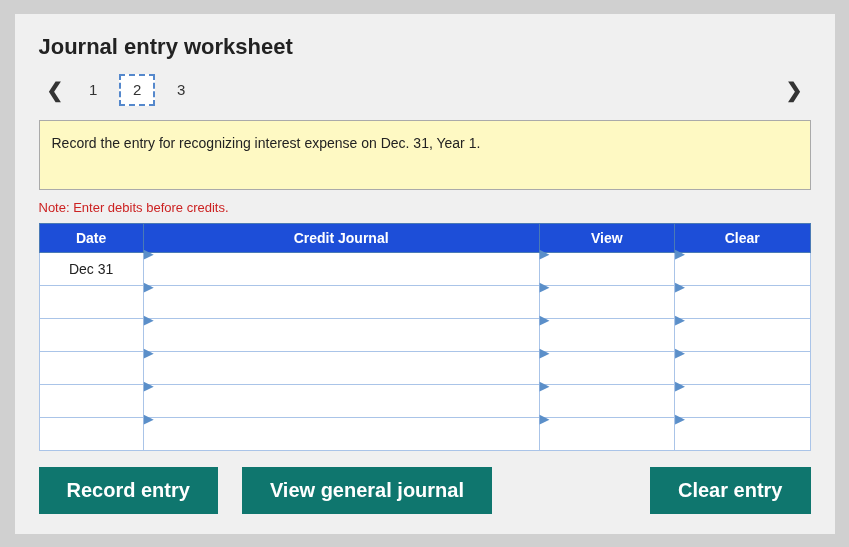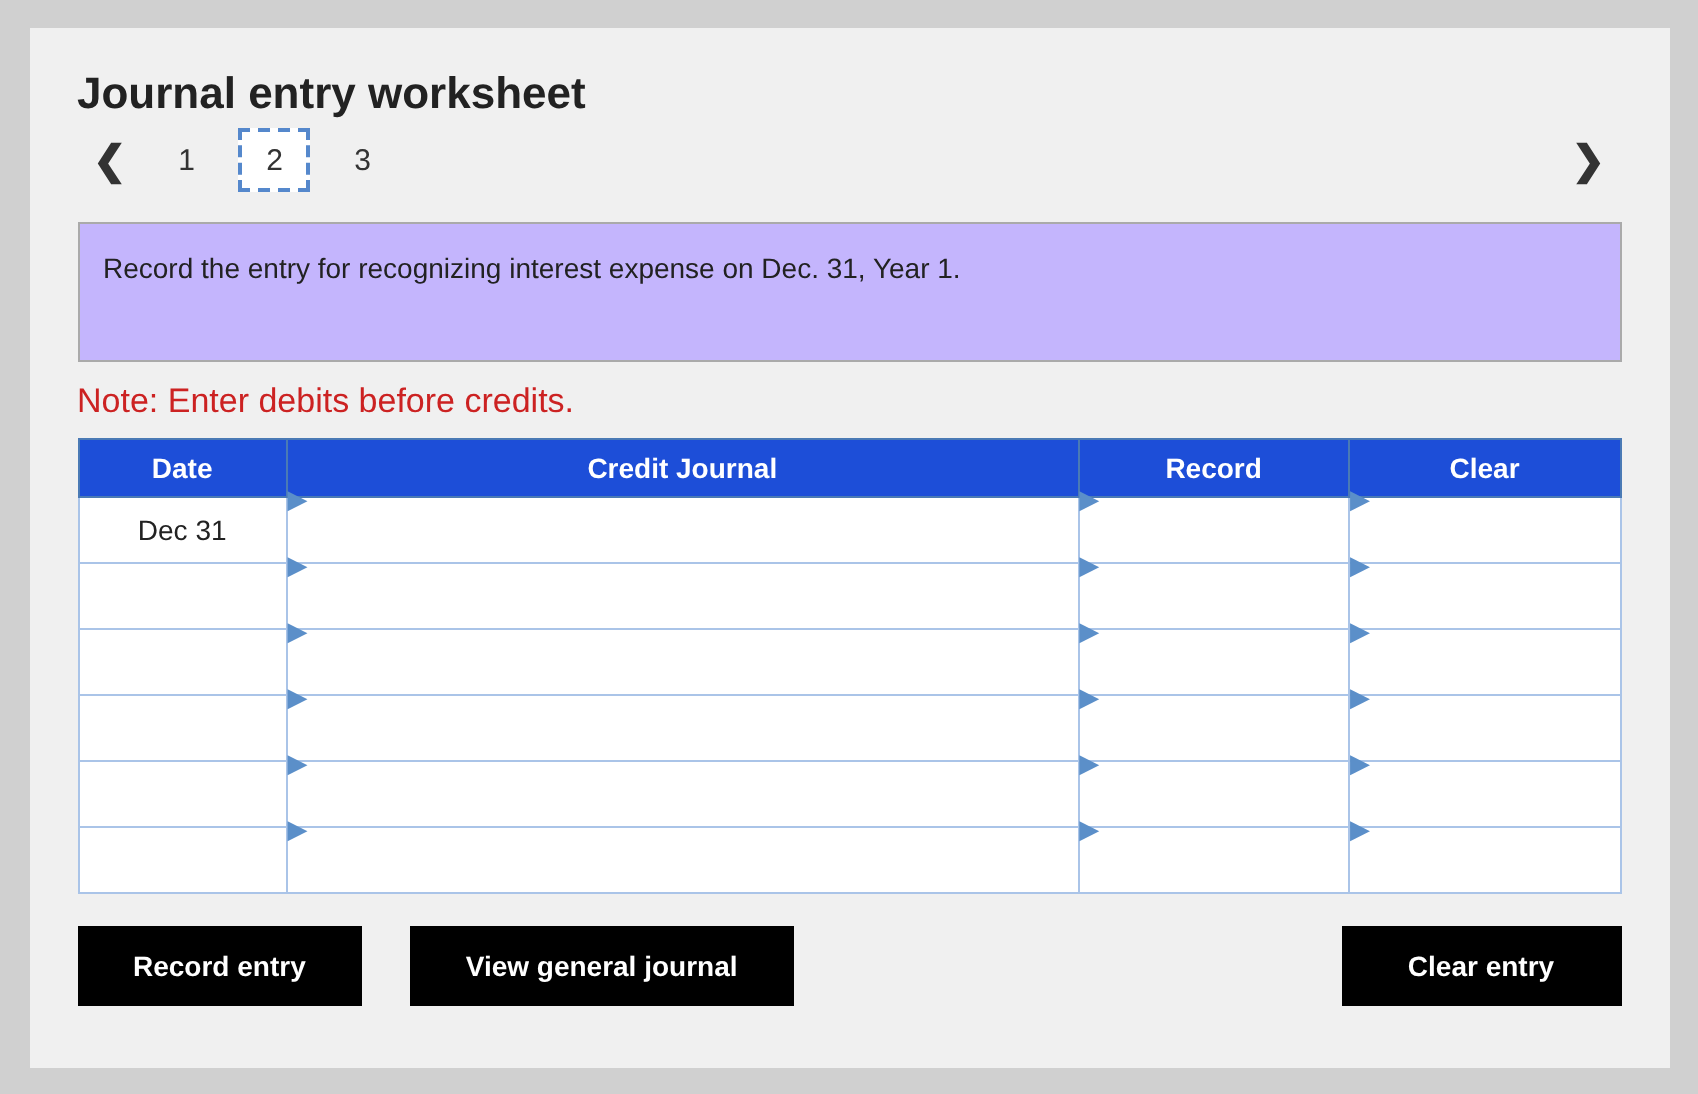--- a/index.html
+++ b/index.html
@@ -16,21 +16,21 @@
     .container {
       background: #f0f0f0;
       width: 820px;
       min-height: 520px;
       padding: 20px 24px 20px 24px;
       position: relative;
     }
     .title {
       font-size: 22px;
       font-weight: bold;
-      margin-bottom: 4px;
+      margin-bottom: 14px;
       color: #222;
     }
     .nav-row {
       display: flex;
       align-items: center;
       gap: 0;
       margin-bottom: 14px;
     }
     .nav-arrow {
       font-size: 20px;
@@ -53,30 +53,30 @@
     }
     .tab-num.active {
       border: 2px dashed #5588cc;
       background: #fff;
     }
     .nav-arrow-right {
       margin-left: auto;
     }
     .instruction-box {
       border: 1px solid #aaa;
-      background: #c4b5fd;
+      background: #fef9c3;
       padding: 14px 12px;
       margin-bottom: 10px;
       min-height: 70px;
       font-size: 14px;
       color: #222;
     }
     .note {
       color: #cc2222;
-      font-size: 17px;
+      font-size: 13px;
       margin-bottom: 8px;
     }
     .journal-table {
       width: 100%;
       border-collapse: collapse;
       margin-bottom: 16px;
     }
     .journal-table th {
       background: #1d4ed8;
       color: #fff;
@@ -131,24 +131,24 @@
     }
     .buttons-row {
       display: flex;
       gap: 0;
       justify-content: flex-start;
       align-items: center;
       margin-top: 4px;
     }
     .btn {
       padding: 12px 28px;
-      font-size: 14px;
+      font-size: 20px;
       font-weight: bold;
       color: #fff;
-      background: #000000;
+      background: #0f766e;
       border: none;
       cursor: pointer;
       margin-right: 24px;
       min-width: 140px;
       text-align: center;
     }
     .btn:last-child {
       margin-left: auto;
       margin-right: 0;
     }
@@ -177,21 +177,21 @@
     <span>Record the entry for recognizing interest expense on Dec. 31, Year 1.</span>
   </div>
 
   <div class="note">Note: Enter debits before credits.</div>
 
   <table class="journal-table">
     <thead>
       <tr>
         <th class="date-col">Date</th>
         <th class="gj-col">Credit Journal</th>
-        <th class="debit-col">Record</th>
+        <th class="debit-col">View</th>
         <th class="credit-col">Clear</th>
       </tr>
     </thead>
     <tbody id="table-body">
     <tr>
           <td class="date-cell">Dec 31</td>
           <td class="input-cell"><span class="arrow-indicator">▶</span><input type="text" value="" style=""></td>
           <td class="input-cell"><span class="arrow-indicator">▶</span><input type="text" value="" style=""></td>
           <td class="input-cell"><span class="arrow-indicator">▶</span><input type="text" value="" style=""></td>
         </tr>

